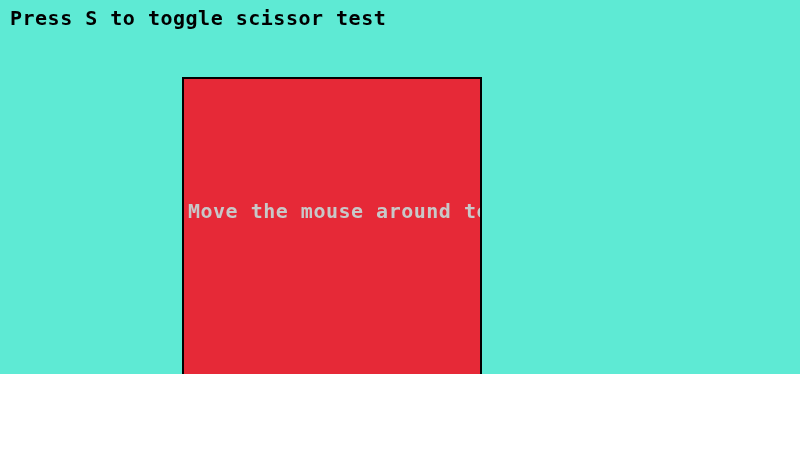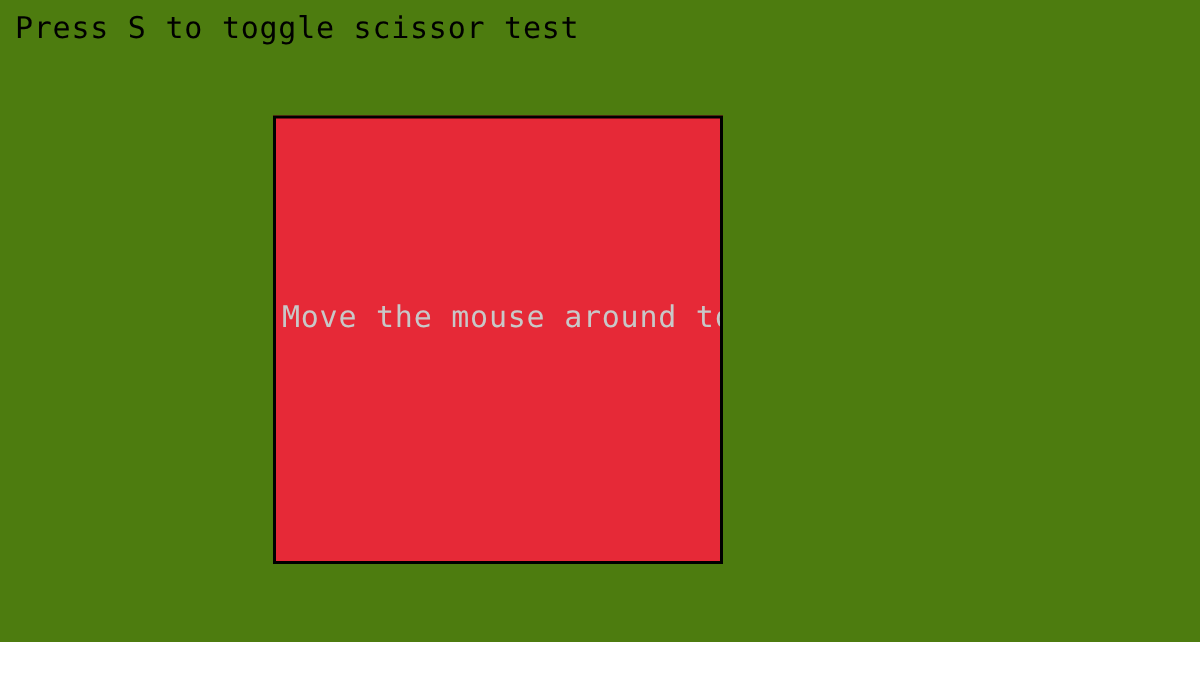--- a/index.html
+++ b/index.html
@@ -5,27 +5,28 @@
 <style>
   html, body {
     margin: 0;
     padding: 0;
     background: #ffffff;
   }
 
   #screen {
     position: relative;
     width: 800px;
-    height: 428px;
+    height: 374px;
     overflow: hidden;
-    background: #4d7c0f;
+    background: #5eead4;
     font-family: "DejaVu Sans Mono", "Liberation Mono", monospace;
     -webkit-font-smoothing: none;
     font-smooth: never;
     user-select: none;
+    font-weight: bold;
   }
 
   
   #instruction {
     position: absolute;
     left: 10px;
     top: 7px;
     font-size: 20px;
     line-height: 22px;
     letter-spacing: 0.5px;

